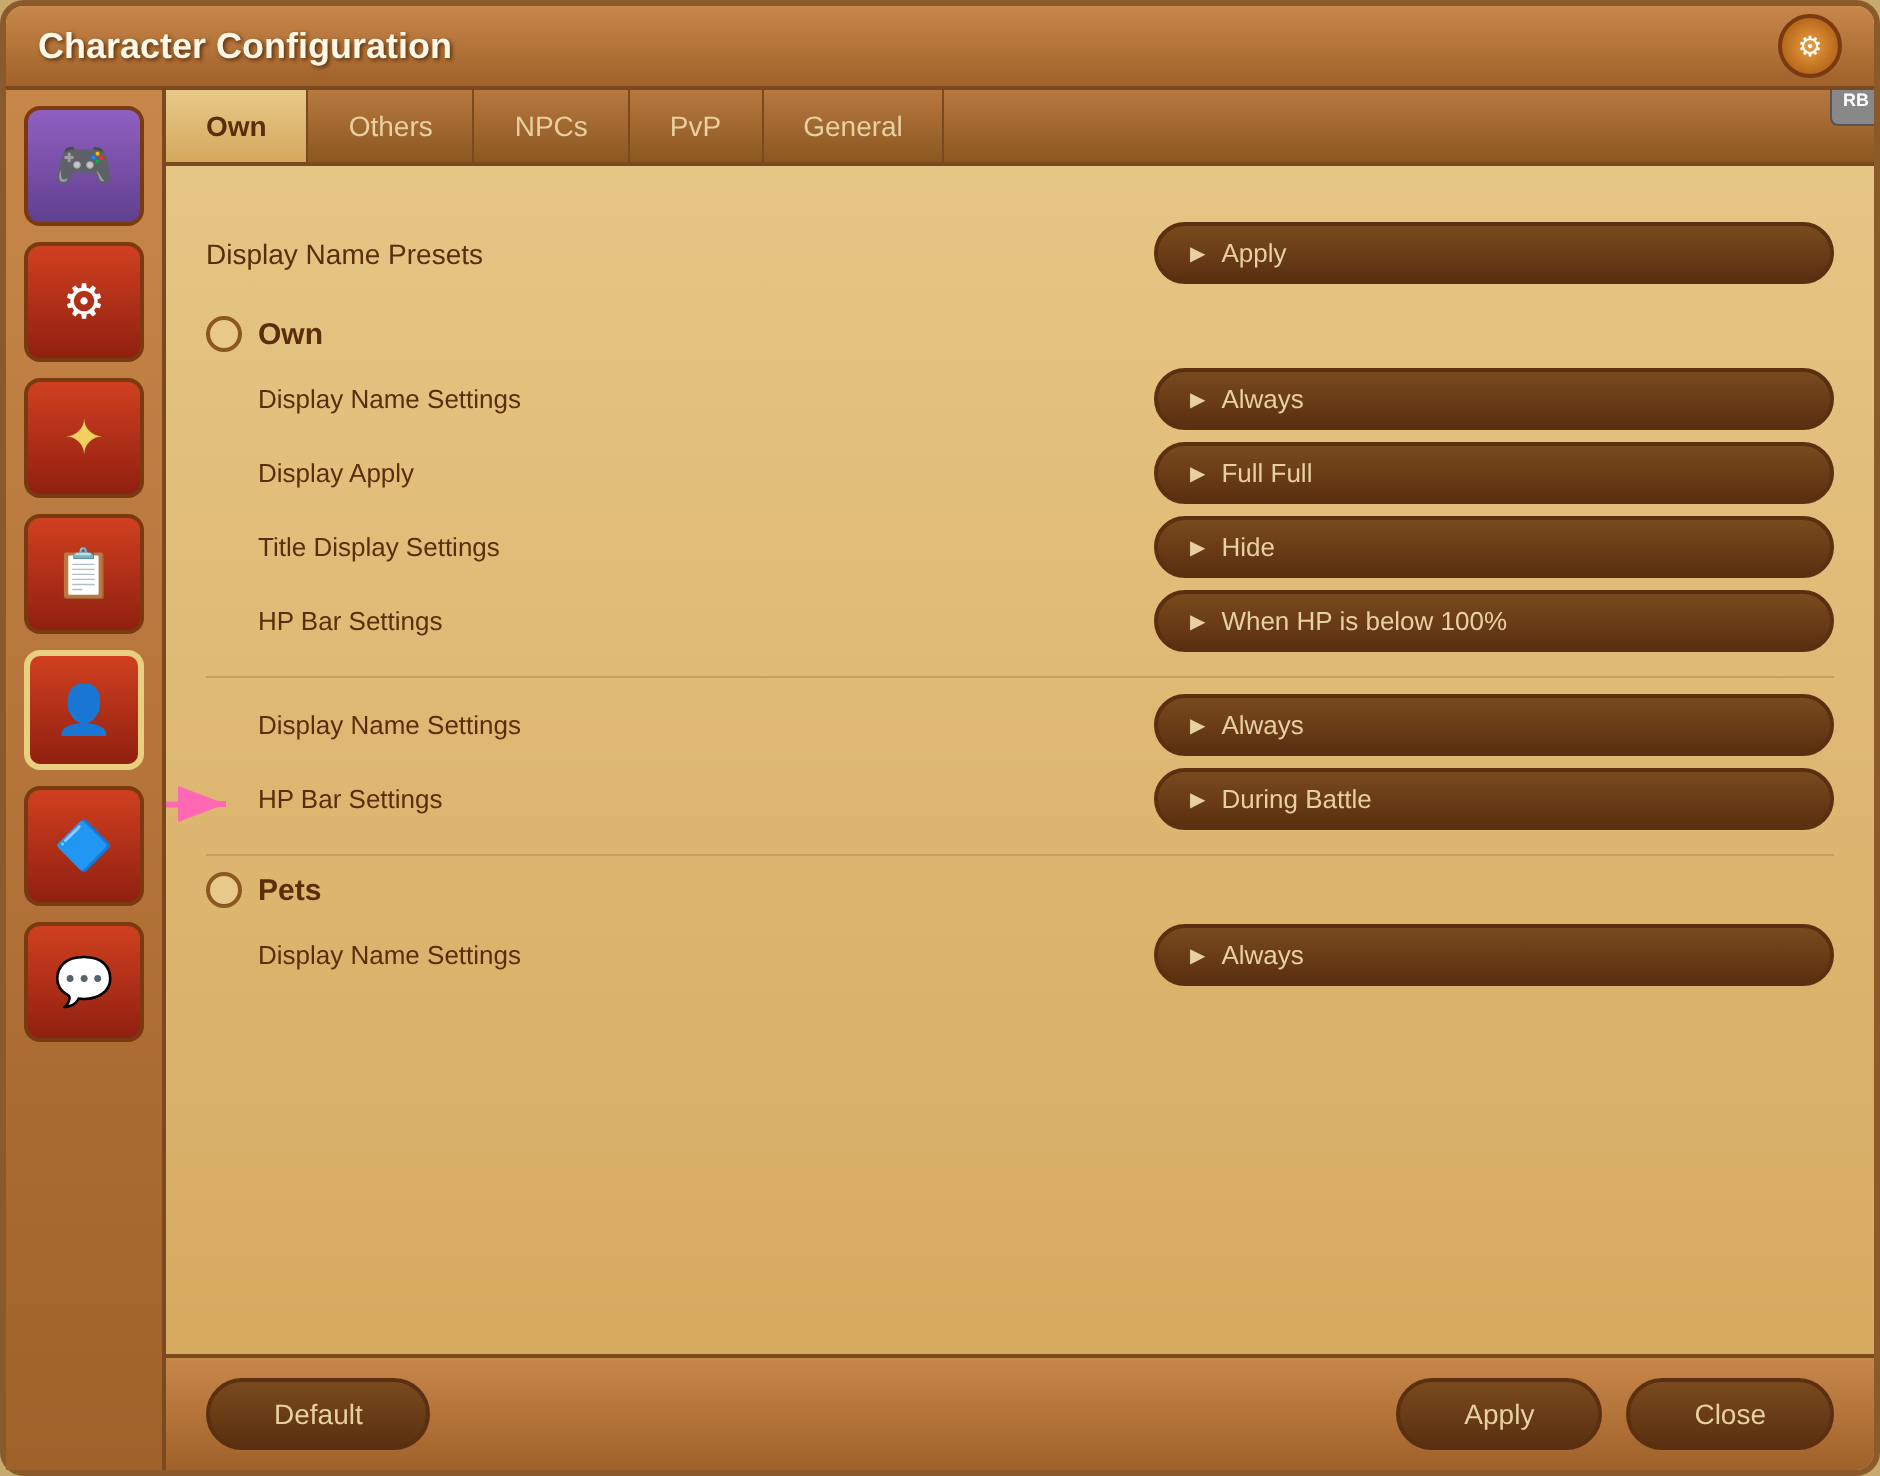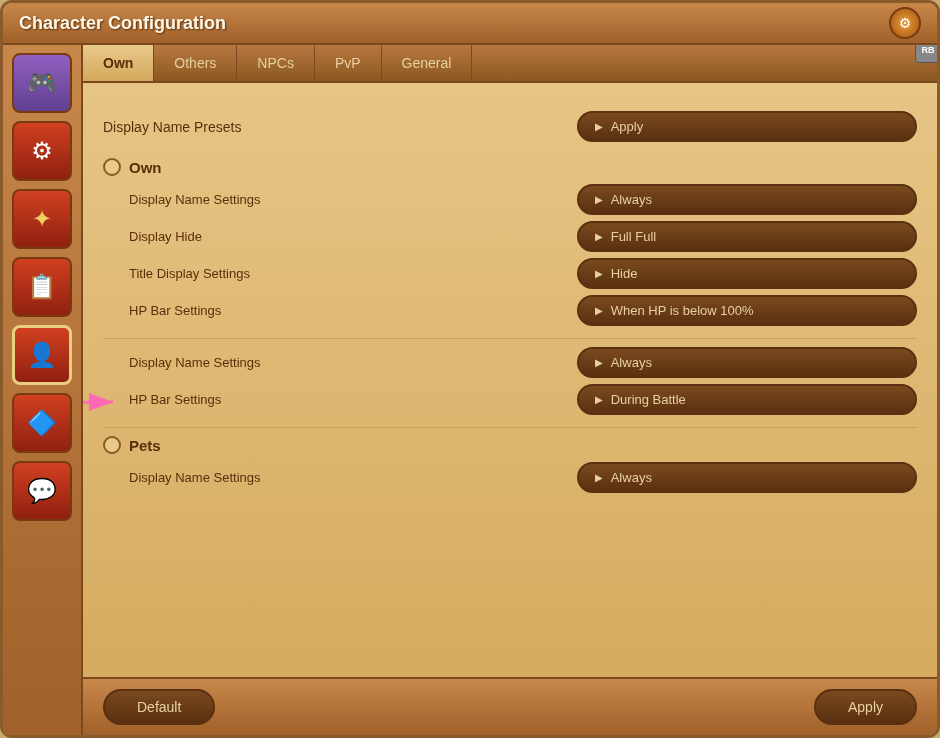--- a/index.html
+++ b/index.html
@@ -294,21 +294,21 @@
             <span class="section-title">Own</span>
           </div>
           <div class="setting-row">
             <span class="setting-label">Display Name Settings</span>
             <div class="dropdown">
               <span class="dropdown-arrow">▶</span>
               <span>Always</span>
             </div>
           </div>
           <div class="setting-row">
-            <span class="setting-label">Display Hide</span>
+            <span class="setting-label">Display Apply</span>
             <div class="dropdown">
               <span class="dropdown-arrow">▶</span>
               <span>Full Full</span>
             </div>
           </div>
           <div class="setting-row">
             <span class="setting-label">Title Display Settings</span>
             <div class="dropdown">
               <span class="dropdown-arrow">▶</span>
               <span>Hide</span>
@@ -365,17 +365,18 @@
               <span>Always</span>
             </div>
           </div>
         </div>
       </div>
 
       <div class="footer">
         <div class="footer-btn">Default</div>
         <div class="footer-right">
           <div class="footer-btn">Apply</div>
+          <div class="footer-btn">Close</div>
         </div>
       </div>
     </div>
   </div>
 </div>
 
 </body></html>

